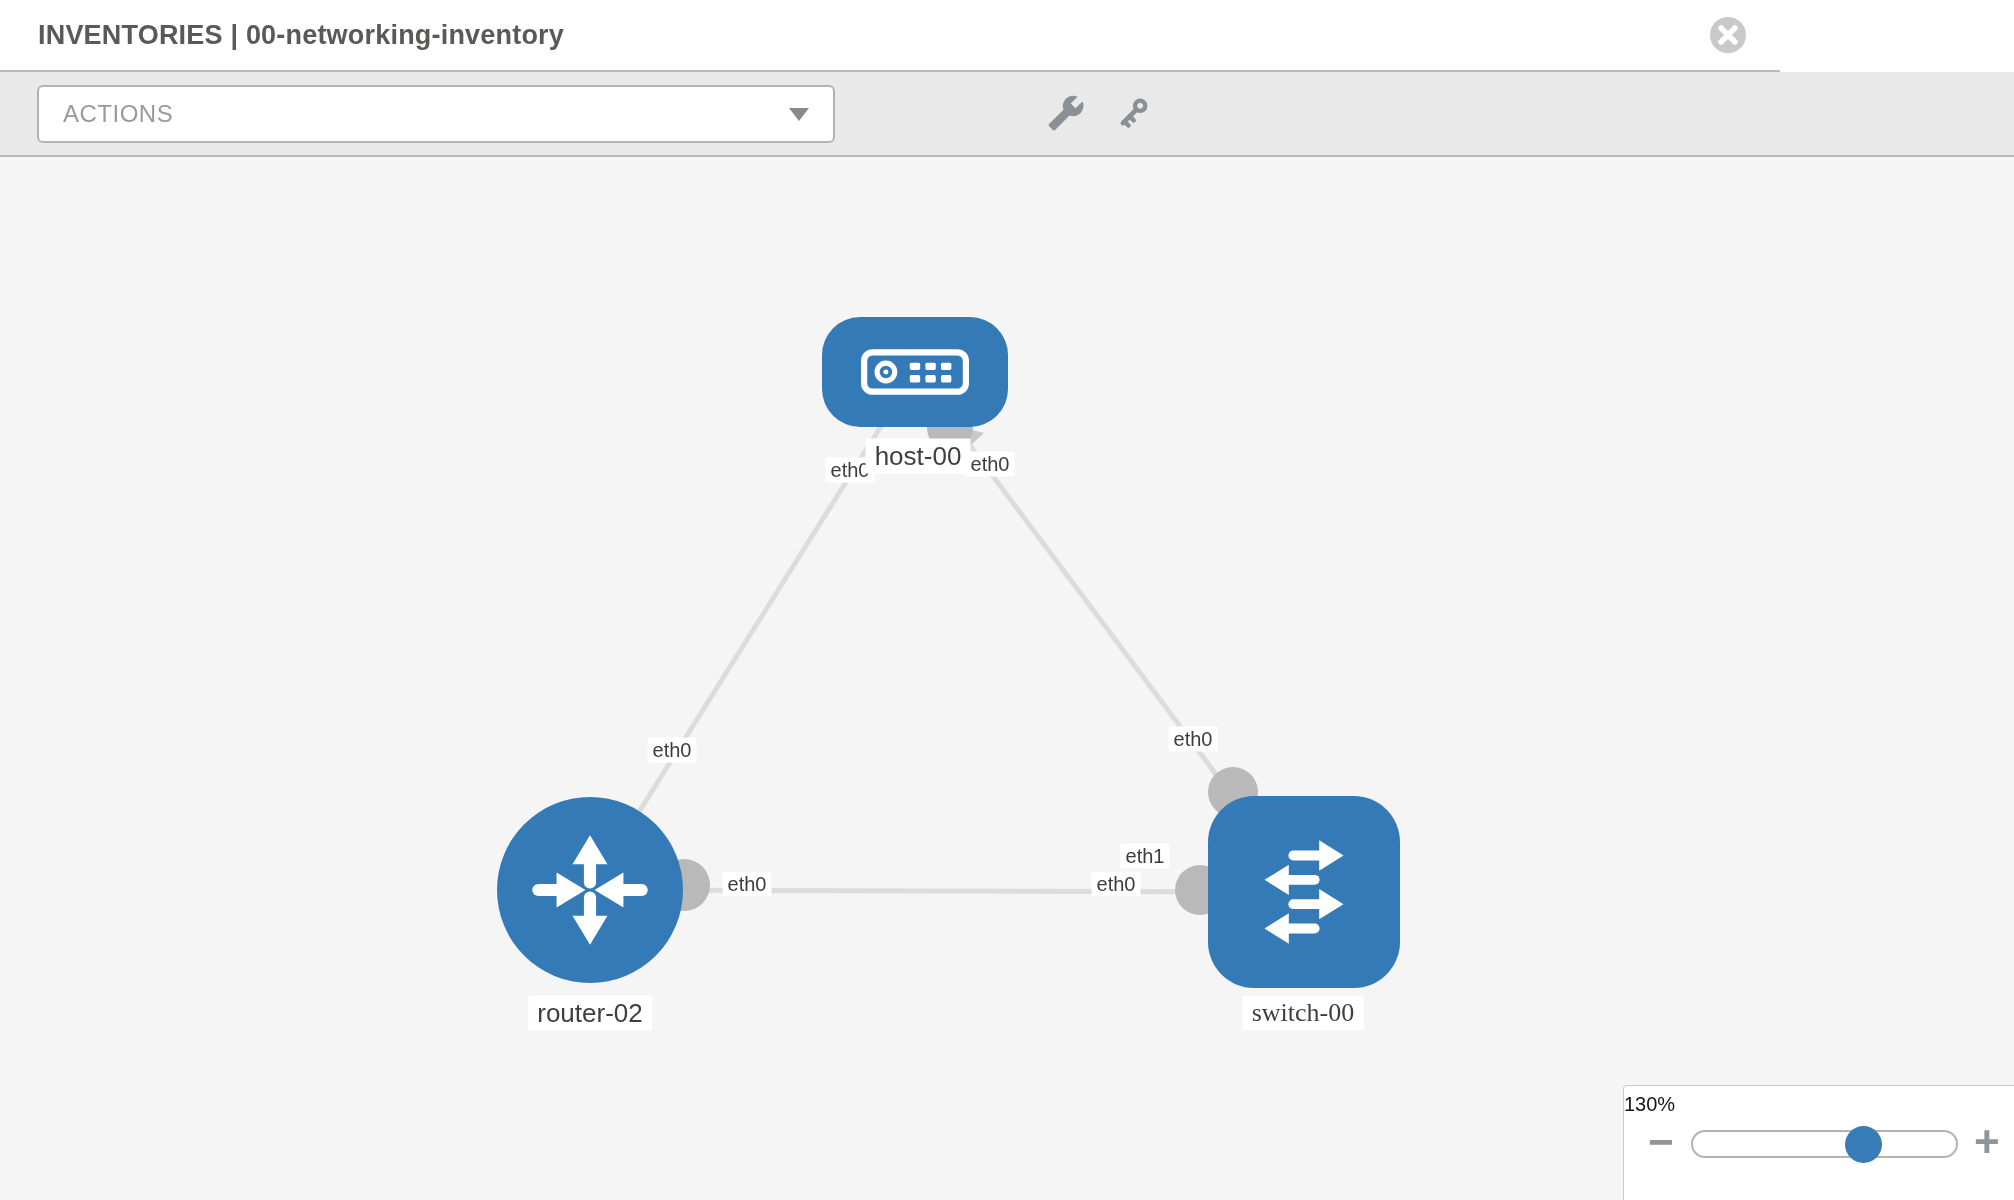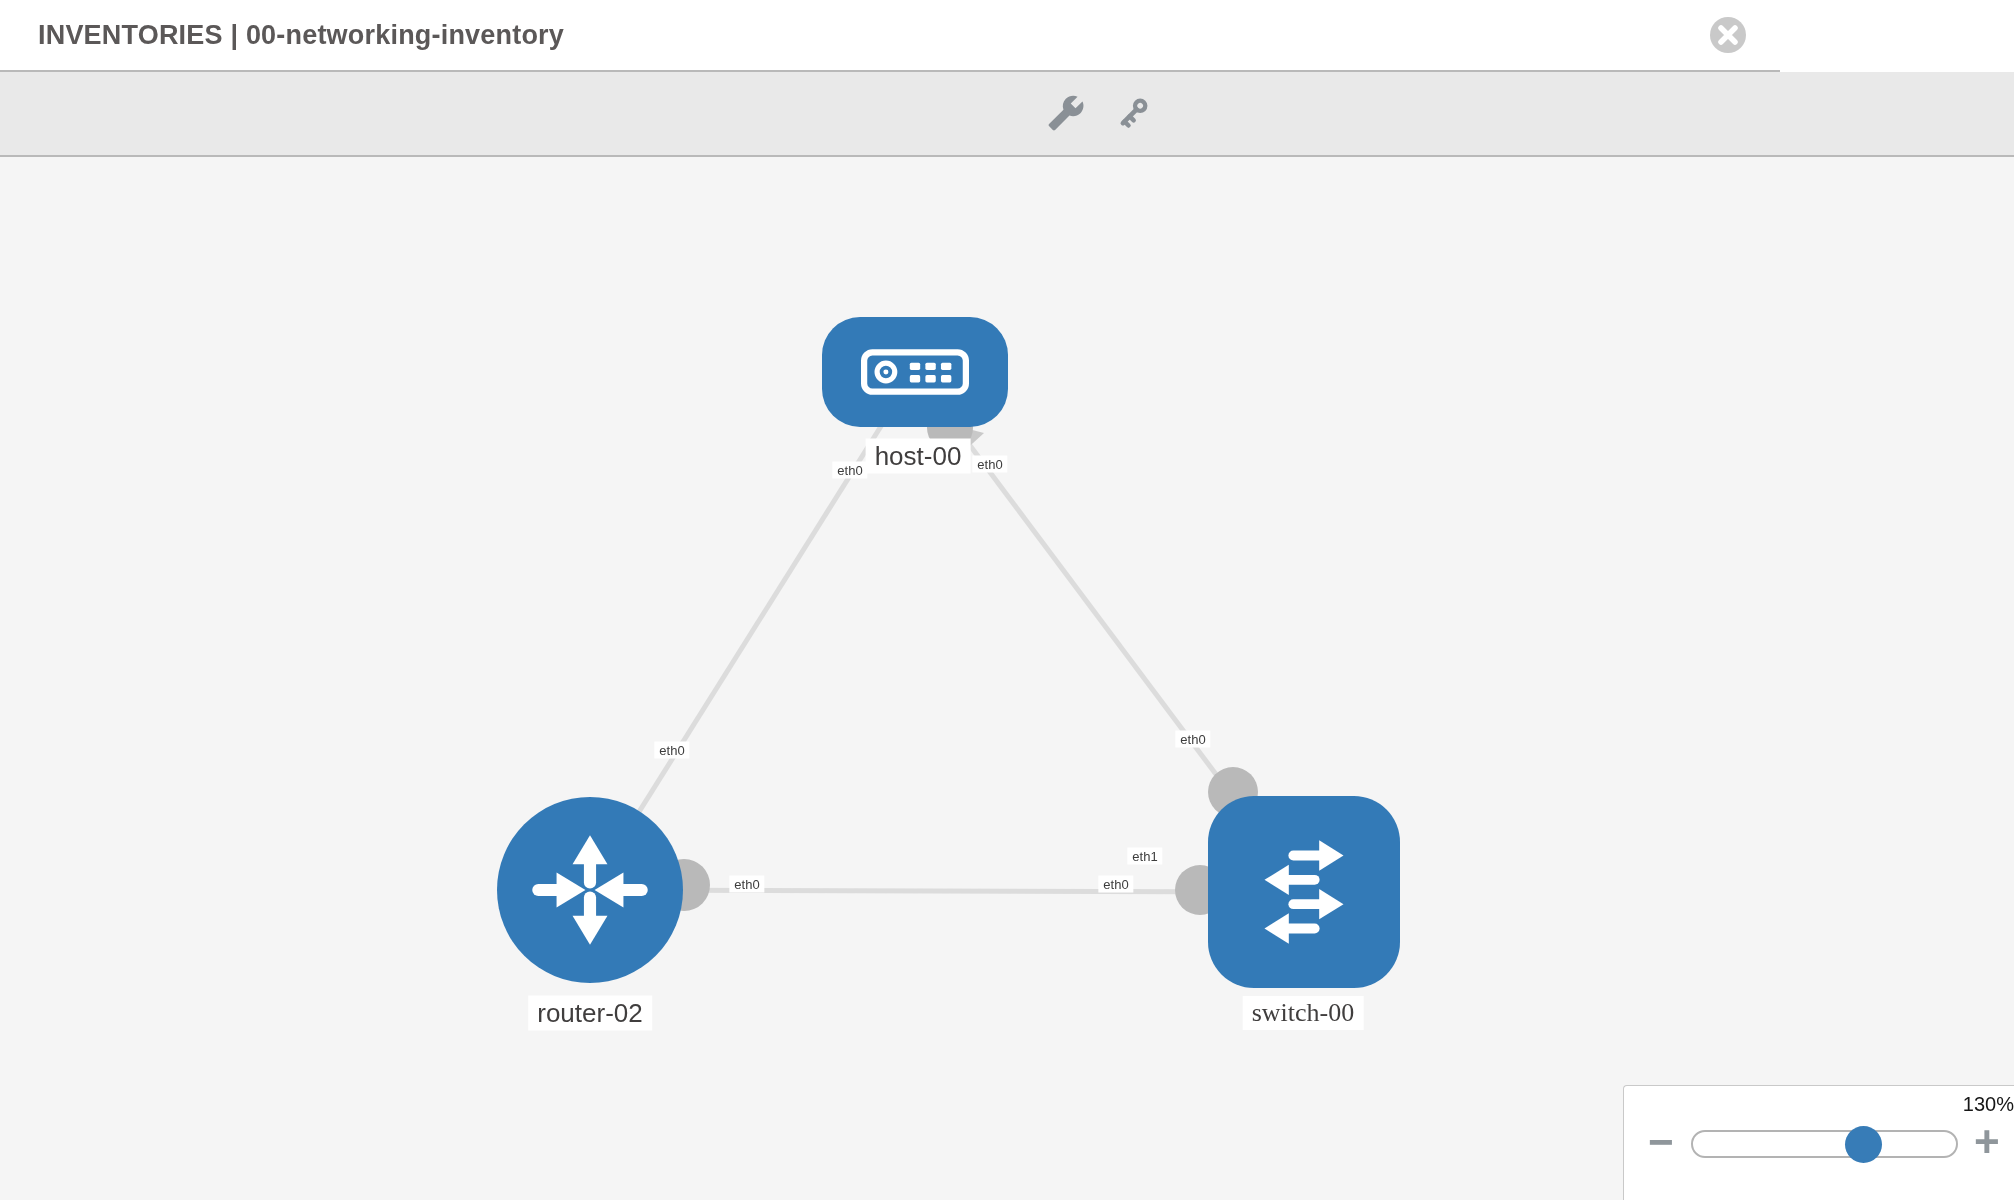--- a/index.html
+++ b/index.html
@@ -38,34 +38,34 @@
   .node-router{left:497px;top:640px;width:186px;height:186px;border-radius:50%;}
   .node-switch{left:1208px;top:639px;width:192px;height:192px;border-radius:46px;}
 
   .node-label{position:absolute;transform:translate(-50%,-50%);background:#fff;color:#403e3e;
         font-size:26px;padding:2px 9px;white-space:nowrap;z-index:4;}
   .label-host{left:918px;top:299px;}
   .label-router{left:590px;top:856px;}
   .label-switch{left:1303px;top:856px;font-family:Liberation Serif, serif;}
 
   .port-label{position:absolute;transform:translate(-50%,-50%);background:#fff;color:#3d3d3d;
-        font-size:13px;padding:1px 5px;white-space:nowrap;z-index:2;}
+        font-size:20px;padding:1px 5px;white-space:nowrap;z-index:2;}
   .pl-0{left:850px;top:313px;}
   .pl-1{left:990px;top:307px;}
   .pl-2{left:672px;top:593px;}
   .pl-3{left:747px;top:727px;}
   .pl-4{left:1193px;top:582px;}
   .pl-5{left:1116px;top:727px;z-index:2;}
   .pl-6{left:1145px;top:699px;z-index:3;}
 
   
   .zoom-panel{position:absolute;left:1623px;top:1085px;width:391px;height:115px;background:#fff;
         border:1px solid #c9c9c9;border-right:none;border-bottom:none;
         border-top-left-radius:4px;box-sizing:border-box;z-index:5;}
-  .zoom-level{position:absolute;top:7px;left:0;width:100%;text-align:right;
+  .zoom-level{position:absolute;top:7px;left:0;width:100%;text-align:left;
         font-size:20px;color:#161616;}
   .zoom-minus,.zoom-plus{position:absolute;top:34px;font-size:44px;font-weight:700;
         color:#8f969b;line-height:44px;cursor:pointer;}
   .zoom-minus{left:24px;}
   .zoom-plus{left:350px;}
   .zoom-track{position:absolute;left:67px;top:44px;width:267px;height:28px;background:#fff;
         border:2px solid #b3b3b3;border-radius:15px;box-sizing:border-box;cursor:pointer;}
   .zoom-thumb{position:absolute;left:221px;top:40px;width:37px;height:37px;border-radius:50%;
         background:#377cb7;cursor:grab;}
 </style>
@@ -76,20 +76,24 @@
   <div class="header-title">INVENTORIES | 00-networking-inventory</div>
   <div class="close-btn">
     <svg width="38" height="38" viewBox="0 0 38 38">
       <circle cx="19" cy="19" r="18" fill="#c9c9c9"></circle>
       <path d="M12 12 L26 26 M26 12 L12 26" stroke="#fff" stroke-width="5.5" stroke-linecap="round"></path>
     </svg>
   </div>
 </div>
 
 <div class="toolbar">
+  <div class="combo combo-actions">
+    <span class="combo-label">ACTIONS</span>
+    <span class="caret"></span>
+  </div>
 
   <div class="tool-icon tool-wrench">
     <svg width="38" height="38" viewBox="0 0 24 24">
       <g transform="scale(-1,1) translate(-24,0)">
         <path fill="#8a9096" d="M22.7 19l-9.1-9.1c.9-2.3.4-5-1.5-6.9-2-2-5-2.4-7.4-1.3L9 6 6 9 1.6 4.7C.4 7.1.9 10.1 2.9 12.1c1.9 1.9 4.6 2.4 6.9 1.5l9.1 9.1c.4.4 1 .4 1.4 0l2.3-2.3c.5-.4.5-1.1.1-1.4z"></path>
       </g>
     </svg>
   </div>
 
   <div class="tool-icon tool-key">

